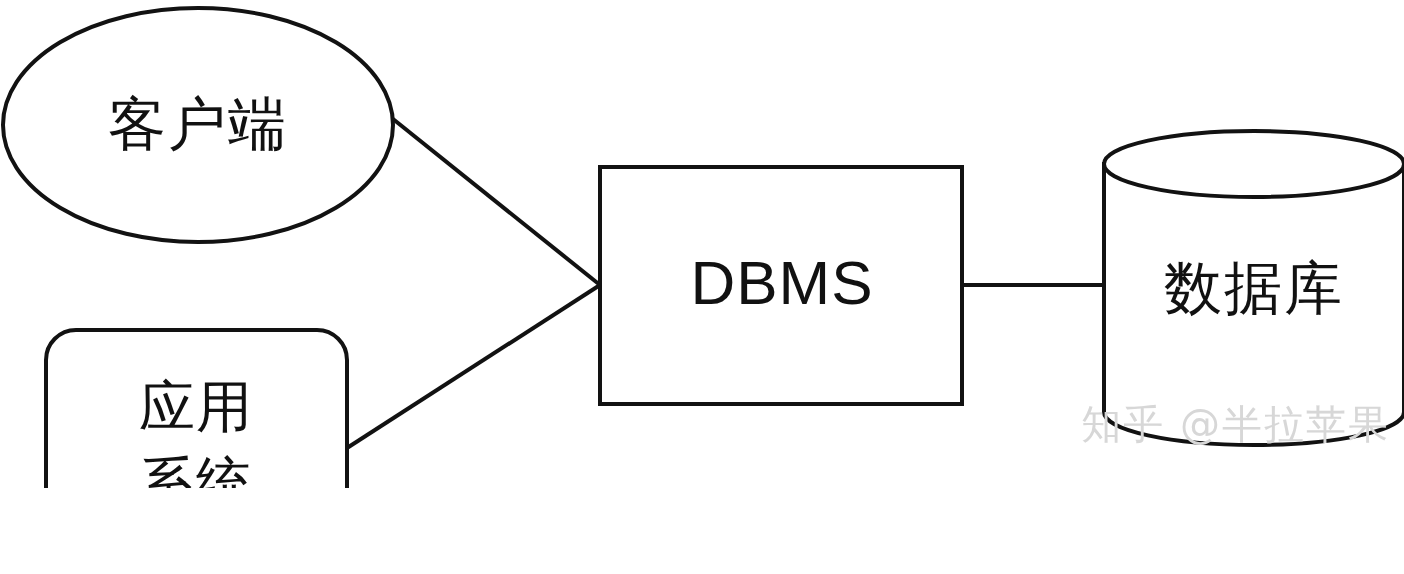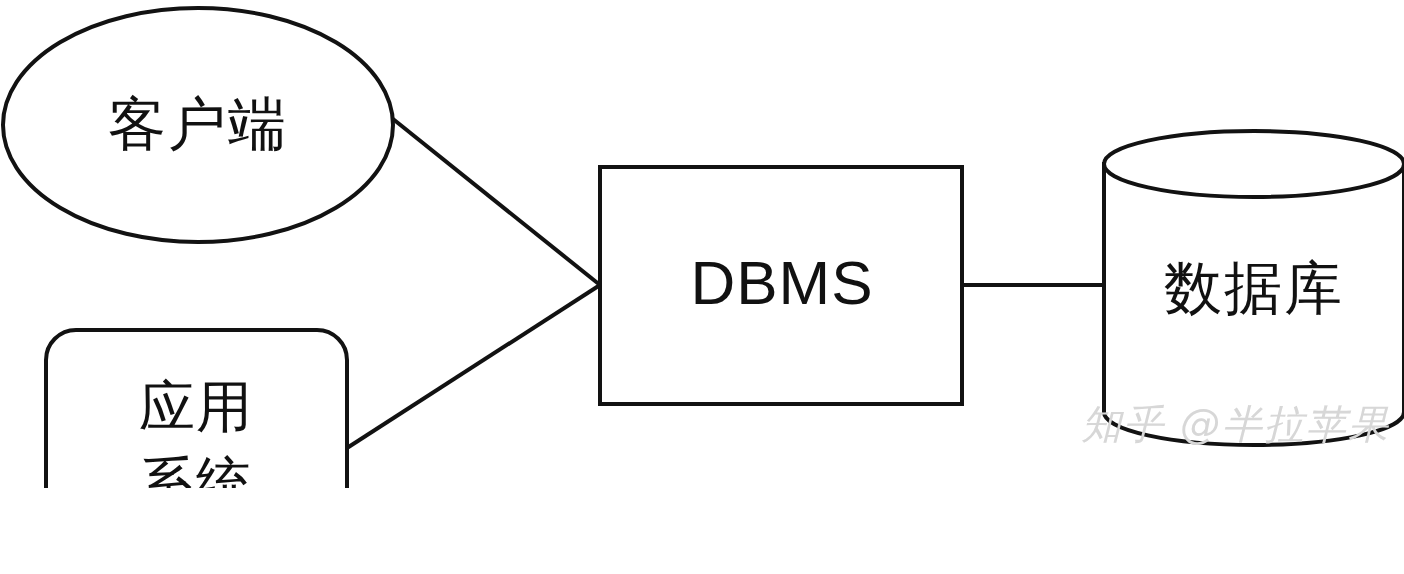--- a/index.html
+++ b/index.html
@@ -61,21 +61,20 @@
   .watermark {
     position: absolute;
     right: 14px;
     bottom: 36px;
     font-family: "DejaVu Sans", "Liberation Sans", sans-serif;
     font-size: 40px;
     color: #d7d7d7;
     letter-spacing: 2px;
     white-space: nowrap;
     user-select: none;
-    font-style: italic;
   }
 </style>
 </head>
 <body>
 
 <div id="canvas">
 
   <svg id="diagram-svg" viewBox="0 0 1404 574" xmlns="http://www.w3.org/2000/svg">
 
     <line class="connector" x1="388" y1="115" x2="600" y2="285"></line>

